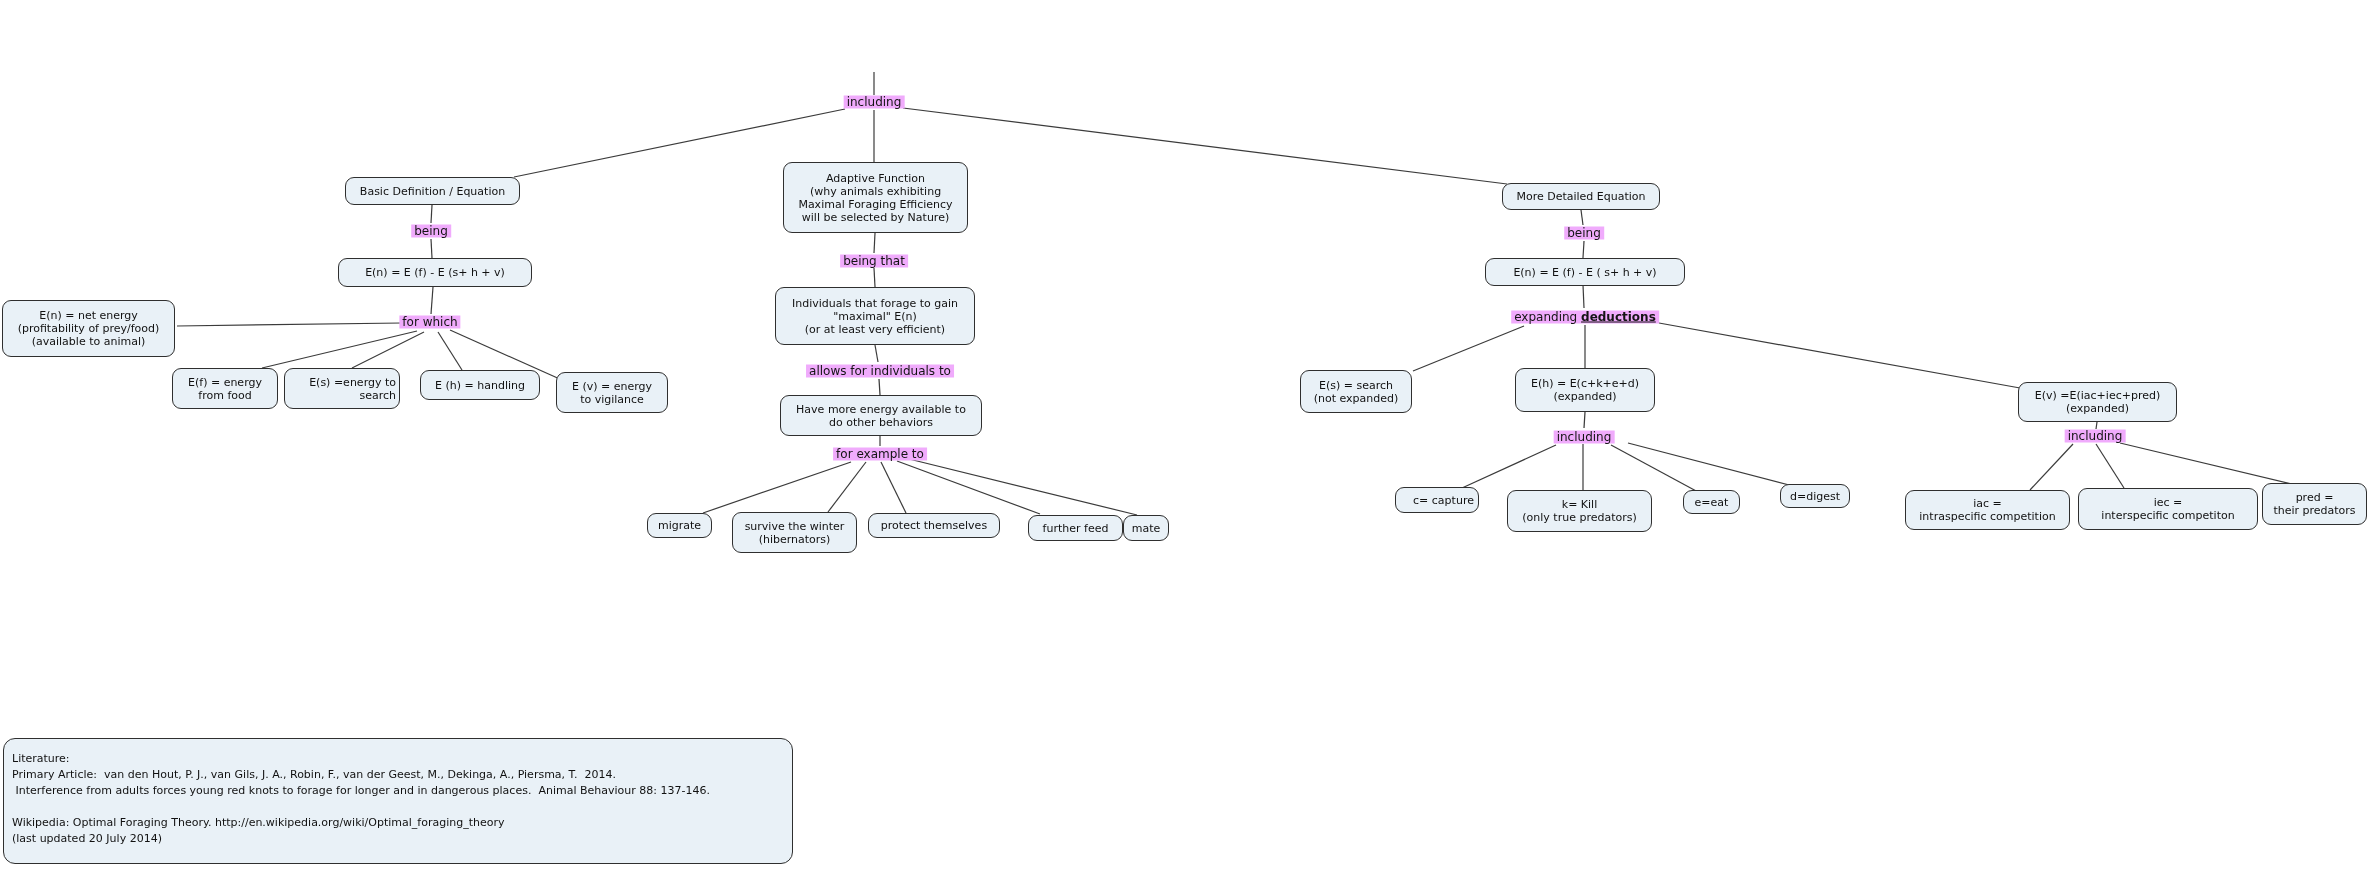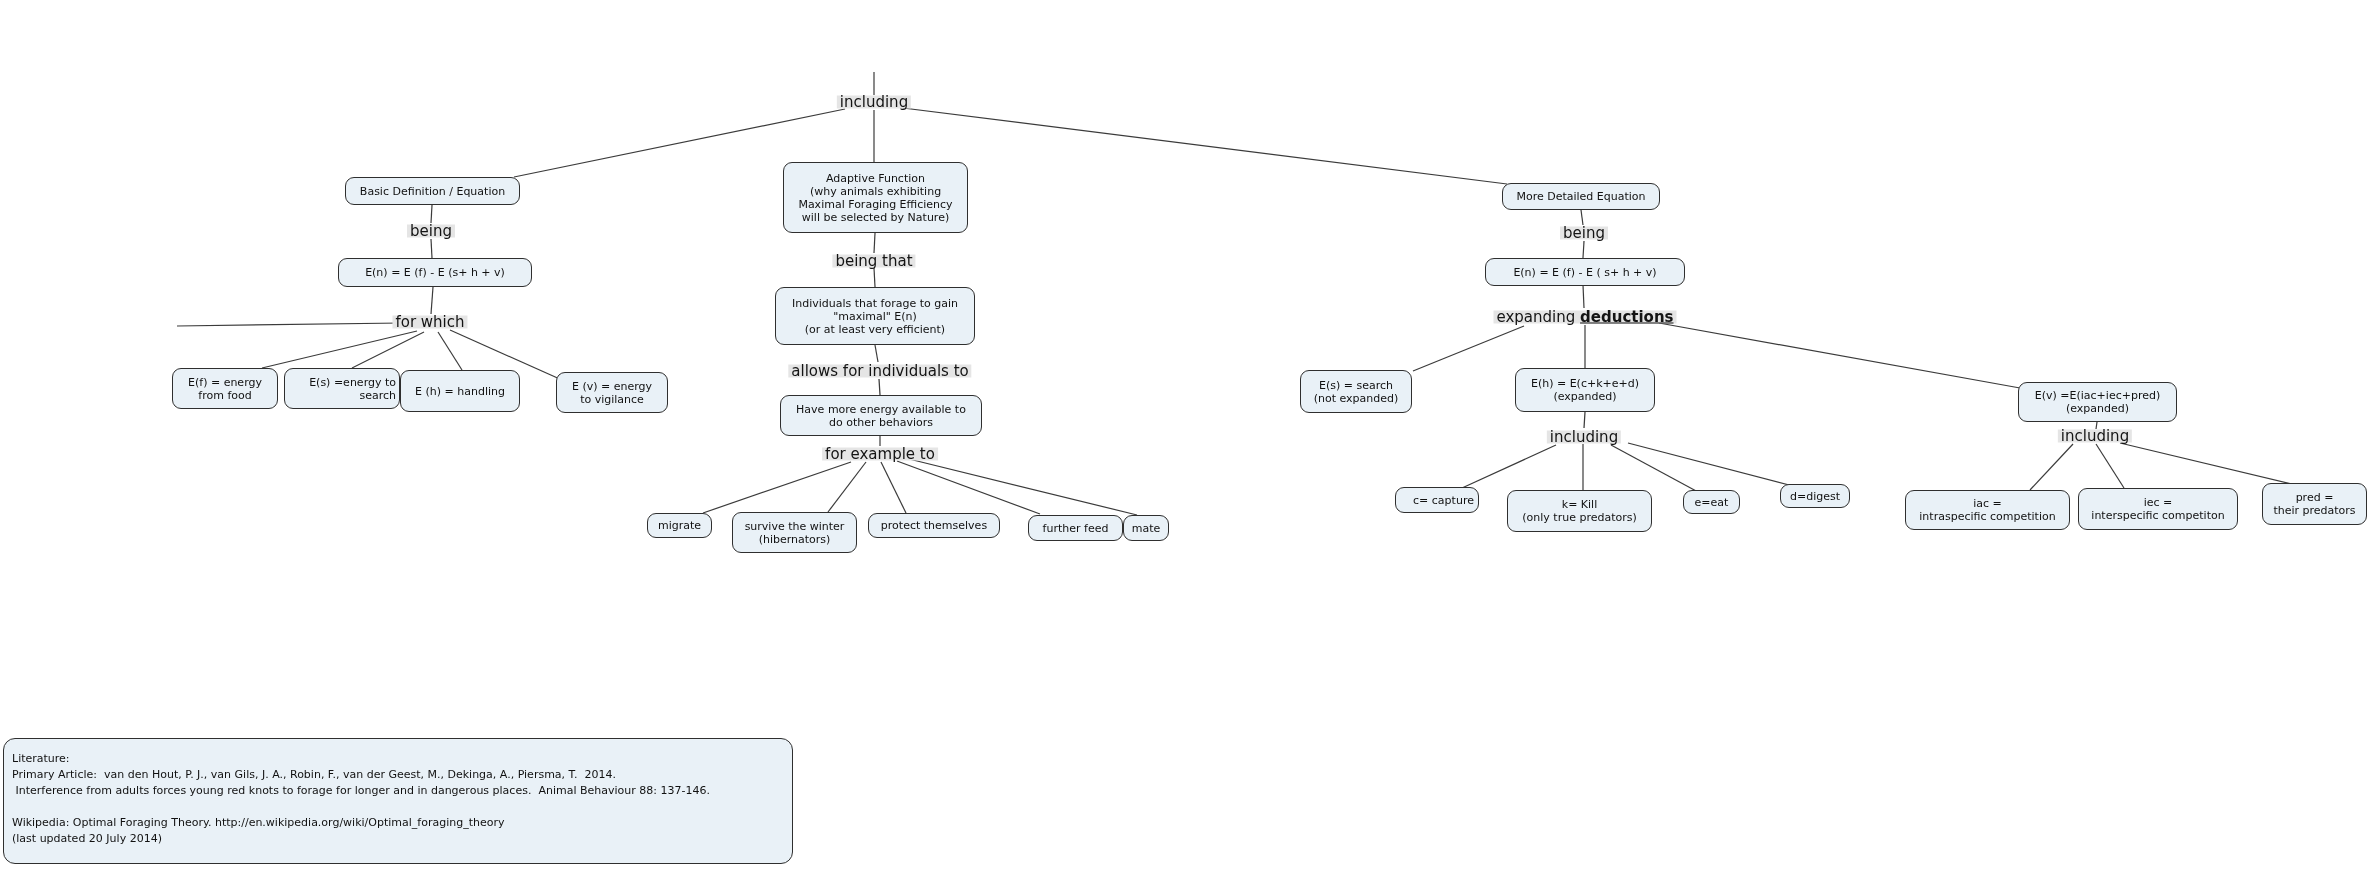--- a/index.html
+++ b/index.html
@@ -25,23 +25,23 @@
     font-size:11px;
     line-height:13px;
     color:#111;
     padding:2px 3px;
   }
   .node.align-left{align-items:flex-end;text-align:left;padding-left:7px;}
   .node > div{white-space:nowrap;}
   .link-label{
     position:absolute;
     transform:translate(-50%,-50%);
-    background:#e5e5e5;
+    background:#f0abfc;
     padding:0 3px;
-    font-size:15px;
+    font-size:12px;
     line-height:13px;
     color:#141414;
     white-space:nowrap;
   }
   .link-label .emph{font-weight:700;text-decoration:underline;}
   .lit-note{
     position:absolute;
     box-sizing:border-box;
     background:#e9f1f7;
     border:1.3px solid #2f2f2f;
@@ -102,29 +102,34 @@
  Interference from adults forces young red knots to forage for longer and in dangerous places.  Animal Behaviour 88: 137-146.
 
 Wikipedia: Optimal Foraging Theory. http://en.wikipedia.org/wiki/Optimal_foraging_theory
 (last updated 20 July 2014)</div>
     <div class="node" style="left: 345px; top: 177px; width: 175px; height: 28px;">
       <div>Basic Definition / Equation</div>
     </div>
     <div class="node" style="left: 338px; top: 258px; width: 194px; height: 29px;">
       <div>E(n) = E (f) - E (s+ h + v)</div>
     </div>
+    <div class="node" style="left: 2px; top: 300px; width: 173px; height: 57px;">
+      <div>E(n) = net energy</div>
+      <div>(profitability of prey/food)</div>
+      <div>(available to animal)</div>
+    </div>
     <div class="node" style="left: 172px; top: 368px; width: 106px; height: 41px;">
       <div>E(f) = energy</div>
       <div>from food</div>
     </div>
     <div class="node align-left" style="left: 284px; top: 368px; width: 116px; height: 41px;">
       <div>E(s) =energy to</div>
       <div>search</div>
     </div>
-    <div class="node" style="left: 400px; top: 370px; width: 120px; height: 42px;">
+    <div class="node" style="left: 420px; top: 370px; width: 120px; height: 30px;">
       <div>E (h) = handling</div>
     </div>
     <div class="node" style="left: 556px; top: 372px; width: 112px; height: 41px;">
       <div>E (v) = energy</div>
       <div>to vigilance</div>
     </div>
     <div class="node" style="left: 783px; top: 162px; width: 185px; height: 71px;">
       <div>Adaptive Function</div>
       <div>(why animals exhibiting</div>
       <div>Maximal Foraging Efficiency</div>
@@ -183,21 +188,21 @@
     <div class="node" style="left: 1683px; top: 490px; width: 57px; height: 24px;">
       <div>e=eat</div>
     </div>
     <div class="node" style="left: 1780px; top: 484px; width: 70px; height: 24px;">
       <div>d=digest</div>
     </div>
     <div class="node" style="left: 1905px; top: 490px; width: 165px; height: 40px;">
       <div>iac =</div>
       <div>intraspecific competition</div>
     </div>
-    <div class="node" style="left: 2078px; top: 488px; width: 160px; height: 42px;">
+    <div class="node" style="left: 2078px; top: 488px; width: 180px; height: 42px;">
       <div>iec =</div>
       <div>interspecific competiton</div>
     </div>
     <div class="node" style="left: 2262px; top: 483px; width: 105px; height: 42px;">
       <div>pred =</div>
       <div>their predators</div>
     </div>
     <span class="link-label" style="left: 874px; top: 102px;"><span>including</span></span>
     <span class="link-label" style="left: 431px; top: 231px;"><span>being</span></span>
     <span class="link-label" style="left: 430px; top: 322px;"><span>for which</span></span>

